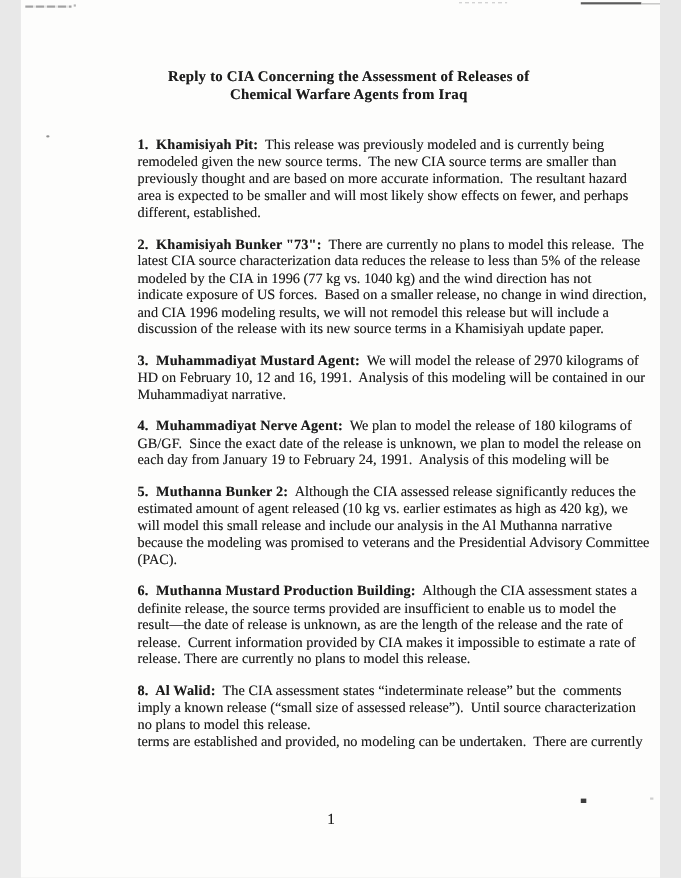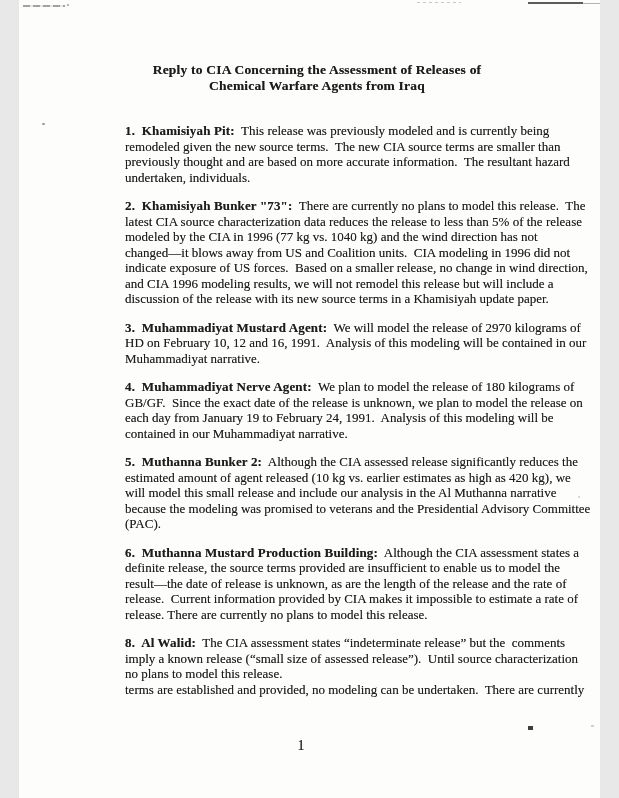--- a/index.html
+++ b/index.html
@@ -86,44 +86,43 @@
   <div class="doc-title">
     <div class="title-line">Reply to CIA Concerning the Assessment of Releases of</div>
     <div class="title-line">Chemical Warfare Agents from Iraq</div>
   </div>
 
   <div class="doc-body">
   <div class="para">
     <div class="line"><b class="lead">1.  Khamisiyah Pit:</b><span class="rest">  This release was previously modeled and is currently being</span></div>
   <div class="line">remodeled given the new source terms.  The new CIA source terms are smaller than</div>
         <div class="line">previously thought and are based on more accurate information.  The resultant hazard</div>
-        <div class="line">undertaken, individuals.</div>
+        <div class="line">area is expected to be smaller and will most likely show effects on fewer, and perhaps</div>
+        <div class="line">different, established.</div>
       </div>
 
   <div class="para">
     <div class="line"><b class="lead">2.  Khamisiyah Bunker "73":</b><span class="rest">  There are currently no plans to model this release.  The</span></div>
   <div class="line">latest CIA source characterization data reduces the release to less than 5% of the release</div>
         <div class="line">modeled by the CIA in 1996 (77 kg vs. 1040 kg) and the wind direction has not</div>
-        <div class="line">changed—it blows away from US and Coalition units.  CIA modeling in 1996 did not</div>
         <div class="line">indicate exposure of US forces.  Based on a smaller release, no change in wind direction,</div>
         <div class="line">and CIA 1996 modeling results, we will not remodel this release but will include a</div>
         <div class="line">discussion of the release with its new source terms in a Khamisiyah update paper.</div>
       </div>
 
   <div class="para">
     <div class="line"><b class="lead">3.  Muhammadiyat Mustard Agent:</b><span class="rest">  We will model the release of 2970 kilograms of</span></div>
   <div class="line">HD on February 10, 12 and 16, 1991.  Analysis of this modeling will be contained in our</div>
         <div class="line">Muhammadiyat narrative.</div>
       </div>
 
   <div class="para">
     <div class="line"><b class="lead">4.  Muhammadiyat Nerve Agent:</b><span class="rest">  We plan to model the release of 180 kilograms of</span></div>
   <div class="line">GB/GF.  Since the exact date of the release is unknown, we plan to model the release on</div>
         <div class="line">each day from January 19 to February 24, 1991.  Analysis of this modeling will be</div>
-        <div class="line">contained in our Muhammadiyat narrative.</div>
       </div>
 
   <div class="para">
     <div class="line"><b class="lead">5.  Muthanna Bunker 2:</b><span class="rest">  Although the CIA assessed release significantly reduces the</span></div>
   <div class="line">estimated amount of agent released (10 kg vs. earlier estimates as high as 420 kg), we</div>
         <div class="line">will model this small release and include our analysis in the Al Muthanna narrative</div>
         <div class="line">because the modeling was promised to veterans and the Presidential Advisory Committee</div>
         <div class="line">(PAC).</div>
       </div>
 

